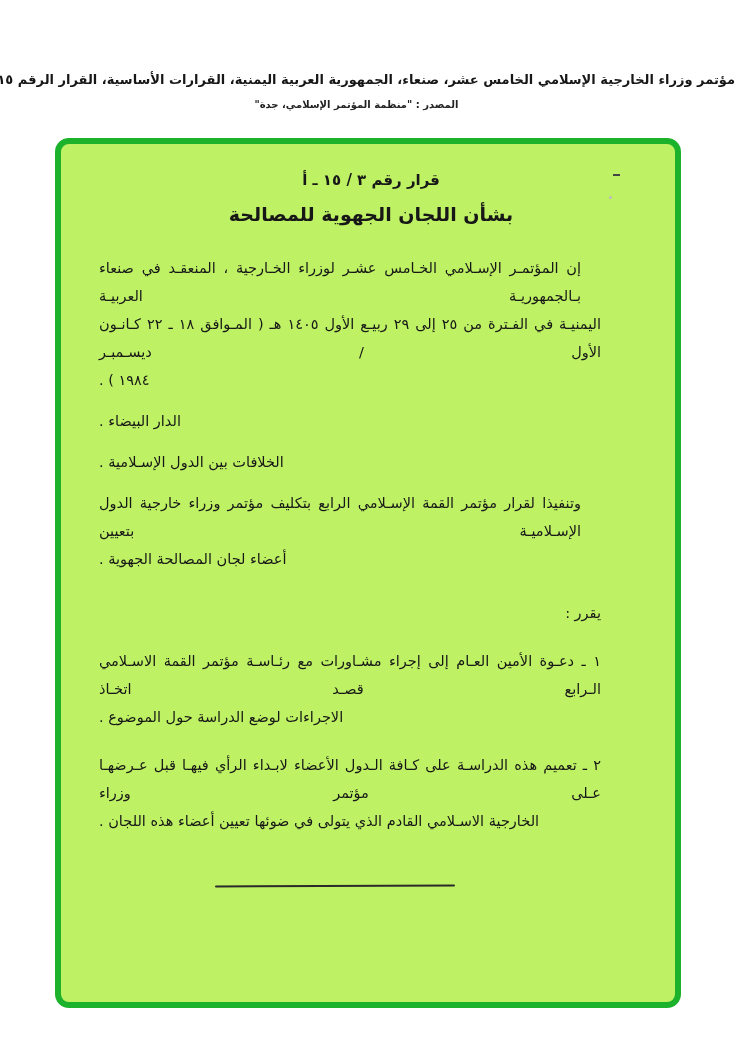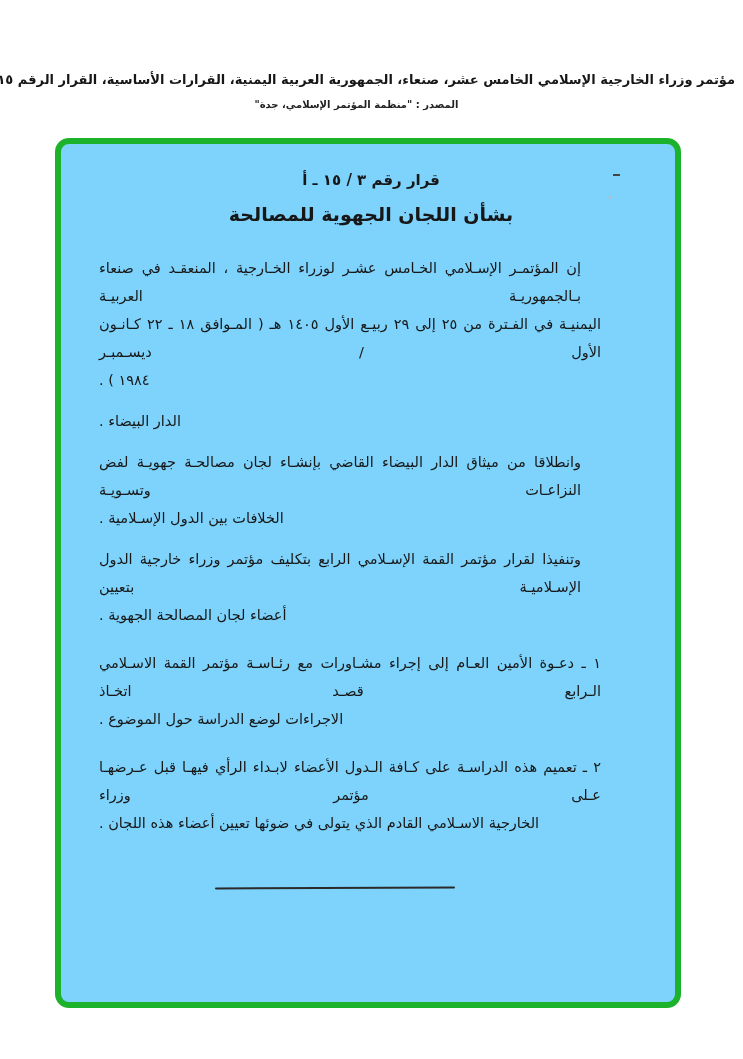--- a/index.html
+++ b/index.html
@@ -26,21 +26,21 @@
     direction: rtl; text-align: center;
     font-weight: bold; font-size: 10px; color: #222;
   }
 
   
   .frame {
     position: absolute; left: 55px; top: 138px;
     width: 626px; height: 870px;
     border: 6px solid var(--frame-green);
     border-radius: 14px;
-    background: #7dd3fc;
+    background: #bef264;
   }
   .content {
     position: relative;
     padding: 20px 74px 0 38px; 
     direction: rtl;
     font-size: 14.5px;
     line-height: 28px;
   }
 
   .title1 {
@@ -111,29 +111,29 @@
         <div class="ln j ind-first">إن المؤتمـر الإسـلامي الخـامس عشـر لوزراء الخـارجية ، المنعقـد في صنعاء بـالجمهوريـة العربيـة</div>
         <div class="ln j">اليمنيـة في الفـترة من ٢٥ إلى ٢٩ ربيـع الأول ١٤٠٥ هـ ( المـوافق ١٨ ـ ٢٢ كـانـون الأول / ديسـمبـر</div>
         <div class="ln r ind-7">١٩٨٤ ) .</div>
       </div>
 
       <div class="para">
         <div class="ln r ind-18">الدار البيضاء .</div>
       </div>
 
       <div class="para">
-        <div class="ln j ind-first">وانطلاقا من ميثاق الدار البيضاء القاضي بإنشـاء لجان مصالحـة جهويـة لفض النزاعـات وتسـويـة</div>
         <div class="ln r ind-22">الخلافات بين الدول الإسـلامية .</div>
       </div>
 
       <div class="para">
         <div class="ln j ind-first">وتنفيذا لقرار مؤتمر القمة الإسـلامي الرابع بتكليف مؤتمر وزراء خارجية الدول الإسـلاميـة بتعيين</div>
         <div class="ln r ind-18">أعضاء لجان المصالحة الجهوية .</div>
       </div>
 
+      <div class="decides">يقرر :</div>
 
       <div class="item">
         <div class="ln j">١ ـ دعـوة الأمين العـام إلى إجراء مشـاورات مع رئـاسـة مؤتمر القمة الاسـلامي الـرابع قصـد اتخـاذ</div>
         <div class="ln r ind-cont">الاجراءات لوضع الدراسة حول الموضوع .</div>
       </div>
 
       <div class="item">
         <div class="ln j">٢ ـ تعميم هذه الدراسـة على كـافة الـدول الأعضاء لابـداء الرأي فيهـا قبل عـرضهـا عـلى مؤتمر وزراء</div>
         <div class="ln r ind-cont">الخارجية الاسـلامي القادم الذي يتولى في ضوئها تعيين أعضاء هذه اللجان .</div>
       </div>

